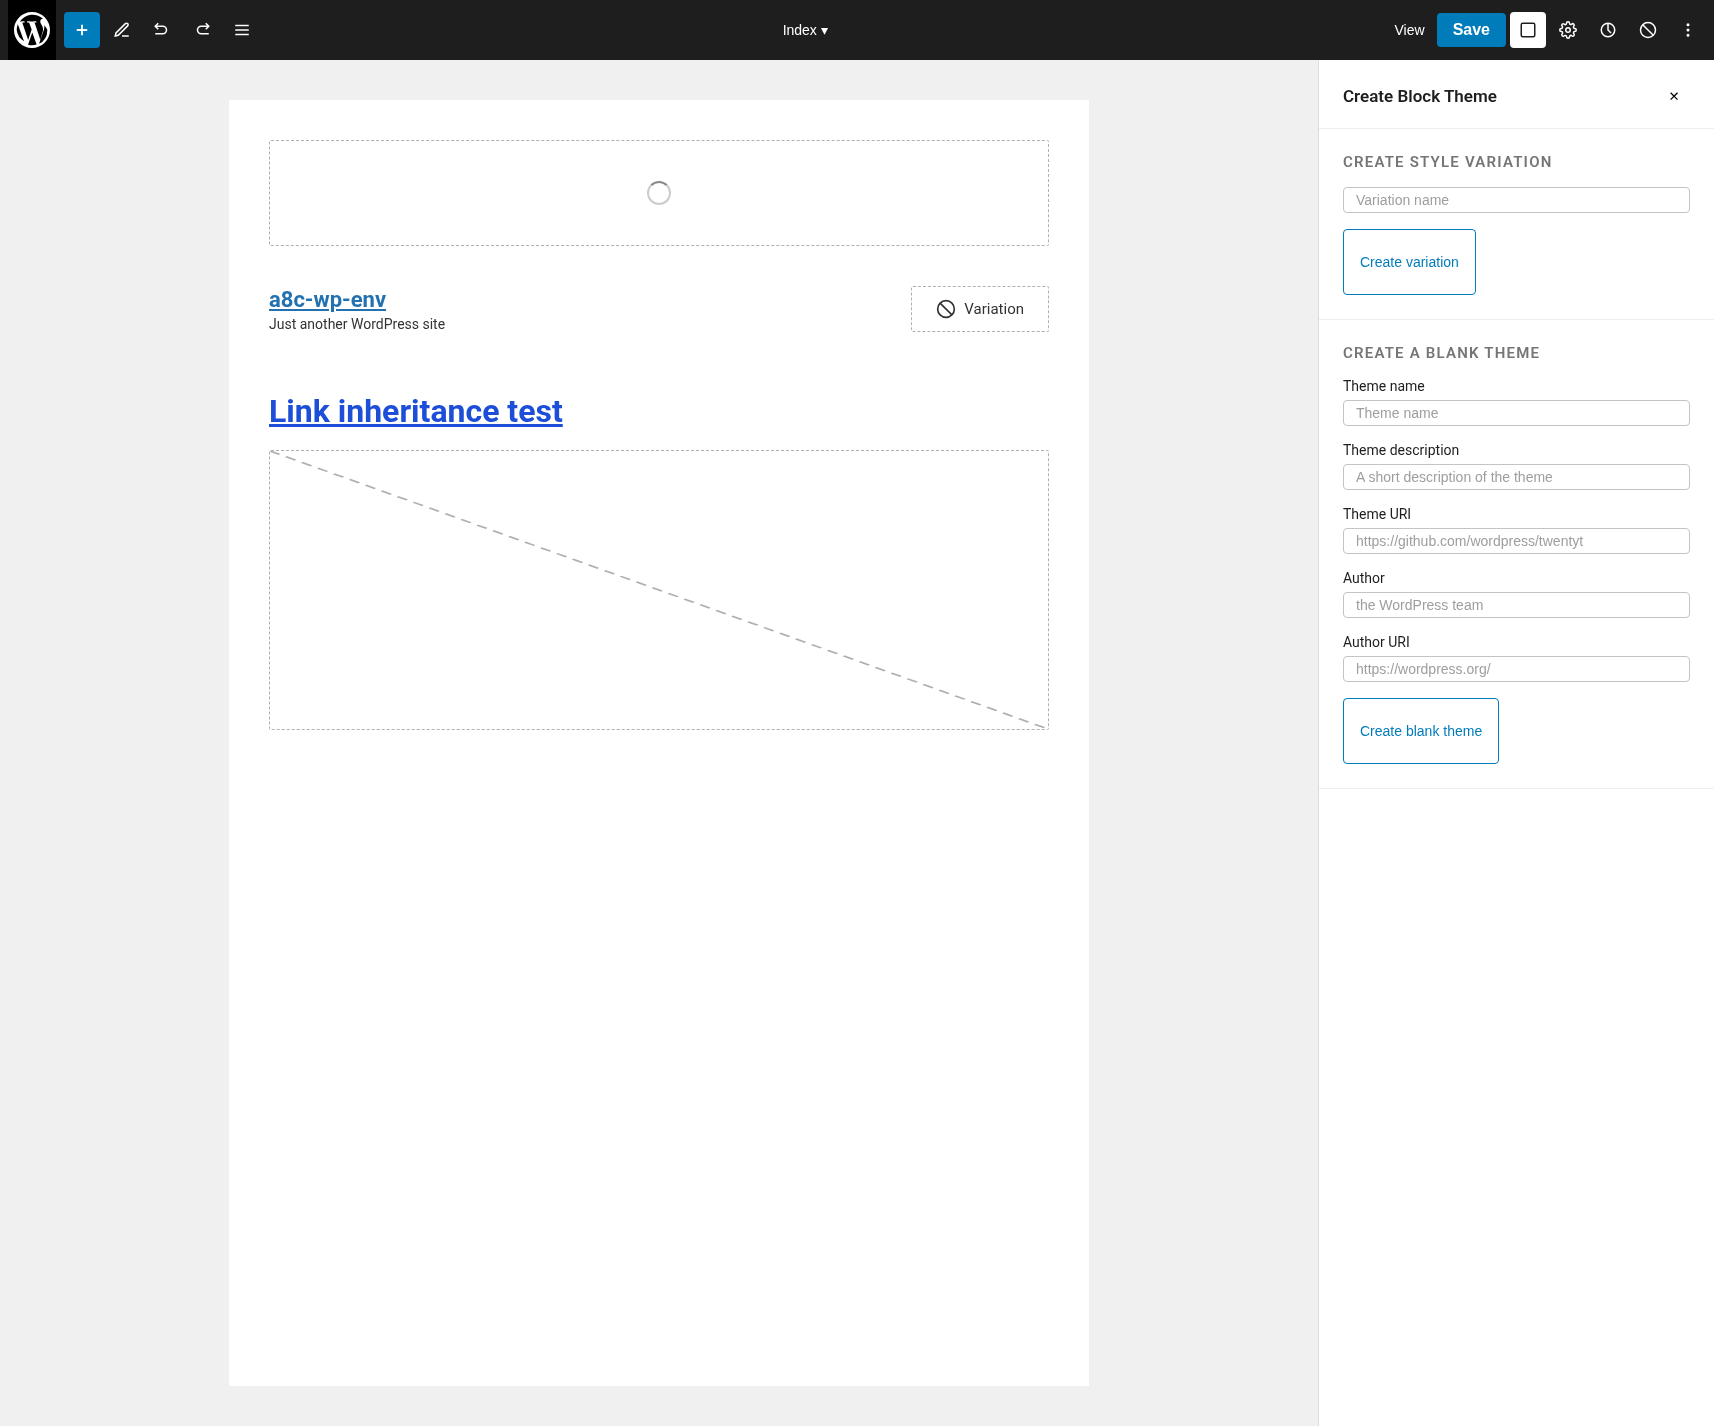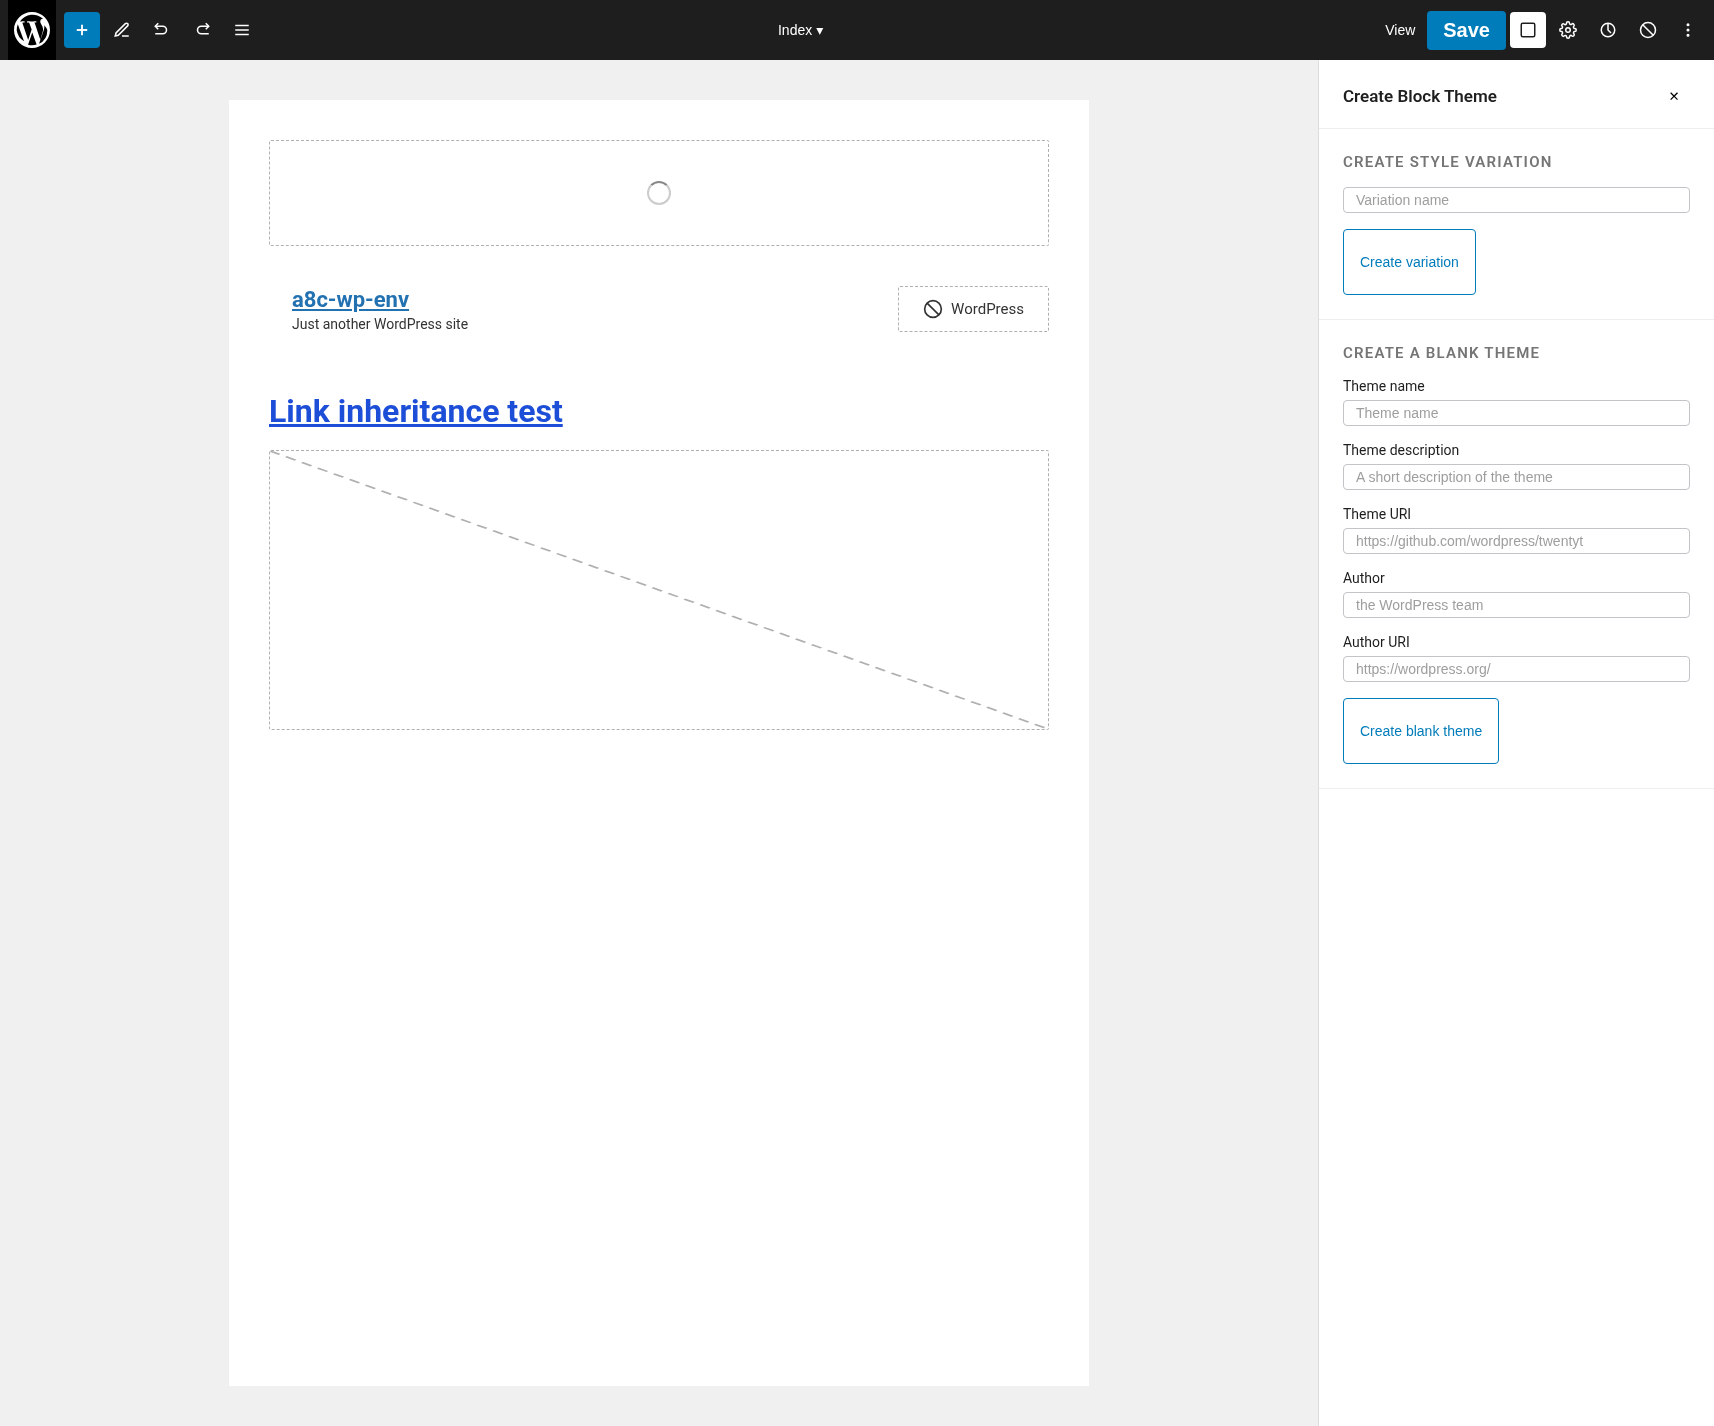--- a/index.html
+++ b/index.html
@@ -17,21 +17,21 @@
     .toolbar-btn {
       width: 36px; height: 36px; border: none; background: transparent; cursor: pointer;
       display: flex; align-items: center; justify-content: center; border-radius: 4px; color: #fff;
     }
     .toolbar-btn-add { background: #007cba; color: #fff; border-radius: 4px; }
     .toolbar-separator { flex: 1; }
     .toolbar-center { display: flex; align-items: center; gap: 4px; color: #fff; font-size: 14px; }
     .toolbar-center button { background: transparent; border: none; color: #fff; font-size: 14px; cursor: pointer; display: flex; align-items: center; gap: 4px; padding: 4px 8px; border-radius: 4px; text-align: right; }
     .toolbar-right { display: flex; align-items: center; gap: 4px; margin-left: 36px; }
     .toolbar-view-btn { background: transparent; border: none; color: #fff; font-size: 14px; cursor: pointer; padding: 4px 8px; border-radius: 4px; }
-    .toolbar-save-btn { background: #007cba; color: #fff; border: none; padding: 8px 16px; border-radius: 4px; font-size: 20px; font-weight: 600; cursor: pointer; }
+    .toolbar-save-btn { background: #007cba; color: #fff; border: none; padding: 8px 16px; border-radius: 4px; font-size: 16px; font-weight: 600; cursor: pointer; }
     .toolbar-icon-btn {
       width: 36px; height: 36px; border: none; background: transparent; cursor: pointer;
       display: flex; align-items: center; justify-content: center; border-radius: 4px; color: #fff;
     }
     .toolbar-icon-btn.active { background: #fff; color: #1e1e1e; border: 2px solid #fff; }
 
     
     .main {
       display: flex; flex: 1; overflow: hidden;
     }
@@ -44,21 +44,21 @@
 
     
     .dashed-block {
       border: 1.5px dashed #b0b0b0; border-radius: 2px; padding: 40px; display: flex; align-items: center; justify-content: center; margin-bottom: 40px; min-height: 80px;
     }
     .loading-circle {
       width: 24px; height: 24px; border: 2px solid #ccc; border-top-color: #888; border-radius: 50%;
     }
 
     
-    .site-header { display: flex; align-items: center; justify-content: space-between; margin-bottom: 60px; margin-left: 23px; }
+    .site-header { display: flex; align-items: center; justify-content: space-between; margin-bottom: 60px; }
     .site-title { font-size: 22px; font-weight: 700; color: #2271b1; text-decoration: underline; cursor: pointer; }
     .site-tagline { font-size: 14px; color: #333; margin-top: 4px; }
     .nav-block {
       border: 1.5px dashed #b0b0b0; border-radius: 2px; padding: 12px 24px;
       display: flex; align-items: center; gap: 8px; color: #333; font-size: 15px; cursor: pointer;
     }
     .nav-icon { width: 20px; height: 20px; }
 
     
     .link-test-title { font-size: 32px; font-weight: 700; color: #1d4ed8; text-decoration: underline; margin-bottom: 20px; cursor: pointer; }
@@ -194,21 +194,21 @@
       <div class="site-header">
         <div>
           <div class="site-title">a8c-wp-env</div>
           <div class="site-tagline">Just another WordPress site</div>
         </div>
         <div class="nav-block">
           <svg class="nav-icon" viewBox="0 0 24 24" fill="none" stroke="currentColor" stroke-width="2">
             <circle cx="12" cy="12" r="10"></circle>
               <line x1="4.93" y1="4.93" x2="19.07" y2="19.07"></line>
           </svg>
-          <span>WordPress</span>
+          <span>Variation</span>
         </div>
       </div>
 
       <div class="link-test-title">Link inheritance test</div>
 
       <div class="image-placeholder">
         <svg viewBox="0 0 400 280" preserveAspectRatio="none">
           <line x1="0" y1="0" x2="400" y2="280" stroke="#b0b0b0" stroke-width="1.5" stroke-dasharray="6,4"></line>
         </svg>
       </div>

